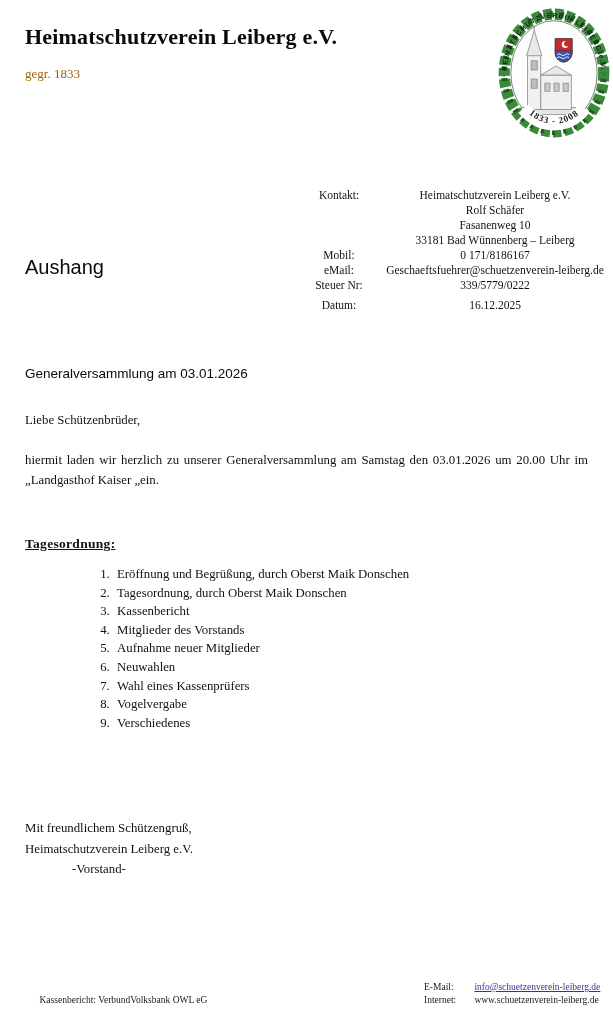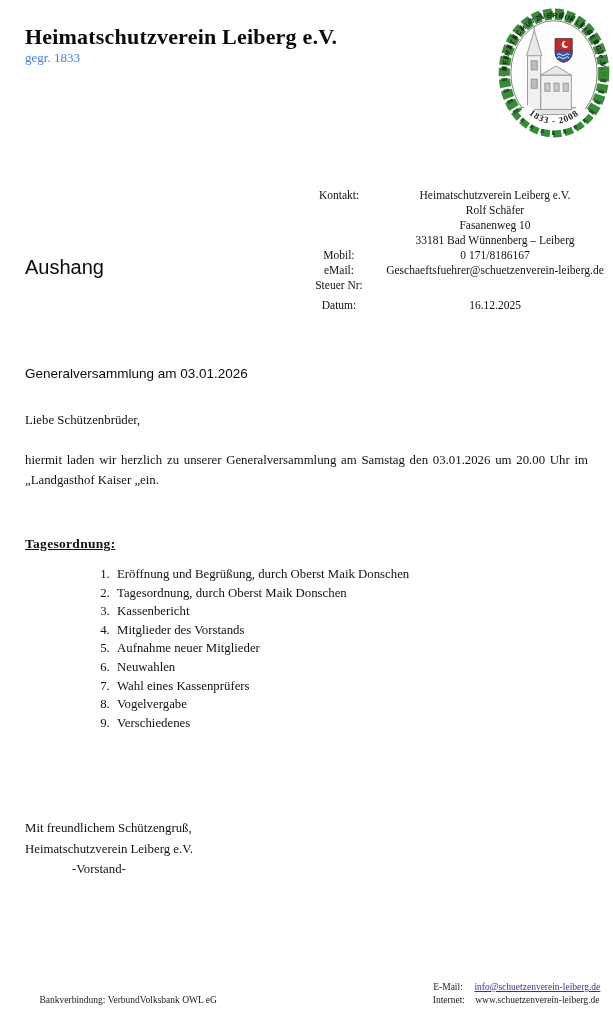--- a/index.html
+++ b/index.html
@@ -16,22 +16,22 @@
     overflow: hidden;
   }
   
   .title {
     position: absolute; left: 25px; top: 24px;
     font-family: "Liberation Serif", serif;
     font-weight: bold; font-size: 22px; letter-spacing: 0.2px;
     color: #0a0a0a;
   }
   .founded {
-    position: absolute; left: 25px; top: 50px;
-    font-size: 13px; color: #3b82f6;
+    position: absolute; left: 25px; top: 66px;
+    font-size: 13px; color: #a16207;
   }
   .logo { position: absolute; left: 497px; top: 8px; width: 114px; height: 130px; }
 
   
   .sender {
     position: absolute; left: 22px; top: 167px;
     font-size: 8.5px; line-height: 11px; color: #222;
     white-space: pre-wrap;
   }
   .sender .underlined { border-bottom: 0.8px solid #222; padding-bottom: 1px; display: inline-block; }
@@ -87,21 +87,21 @@
   .closing .indent { padding-left: 47px; }
 
   
   .footer-left {
     position: absolute; left: 30px; top: 981px;
     font-size: 9.5px; line-height: 13px; color: #1a1a1a;
     white-space: pre-wrap;
   }
   .footer-right {
     position: absolute; left: 424px; top: 981px;
-    font-size: 9.5px; line-height: 13px; color: #1a1a1a; text-align: center;
+    font-size: 9.5px; line-height: 13px; color: #1a1a1a;
   }
   .footer-right .lbl { display: inline-block; width: 48px; }
   a.mail-link { color: #333399; text-decoration: underline; cursor: pointer; }
 </style>
 </head>
 <body>
 
 <div class="page">
 
   <div class="title">Heimatschutzverein Leiberg e.V.</div>
@@ -161,20 +161,21 @@
     <div class="row">
       <span class="lbl">Mobil:</span>
       <span class="val">0 171/8186167</span>
     </div>
     <div class="row">
       <span class="lbl">eMail:</span>
       <span class="val">Geschaeftsfuehrer@schuetzenverein-leiberg.de</span>
     </div>
     <div class="row">
       <span class="lbl">Steuer Nr:</span>
+      <span class="val">339/5779/0222</span>
     </div>
     <div class="row gap-md">
       <span class="lbl">Datum:</span>
       <span class="val">16.12.2025</span>
     </div>
   </div>
 
   <div class="aushang">Aushang</div>
 
   <div class="subject">Generalversammlung am 03.01.2026</div>
@@ -197,21 +198,21 @@
     </ol>
   </div>
 
   <div class="closing">
     <div>Mit freundlichem Schützengruß,</div>
     <div>Heimatschutzverein Leiberg e.V.</div>
     <div class="indent">-Vorstand-</div>
   </div>
 
   <div class="footer-left">
-    <span>Bankverbindung: VerbundVolksbank OWL eG</span><br>
+    <span>Kassenbericht: VerbundVolksbank OWL eG</span><br>
     
   </div>
   <div class="footer-right">
     <div>
       <span class="lbl">E-Mail:</span>
       <a class="mail-link">info@schuetzenverein-leiberg.de</a>
     </div>
     <div>
       <span class="lbl">Internet:</span>
       <span>www.schuetzenverein-leiberg.de</span>

